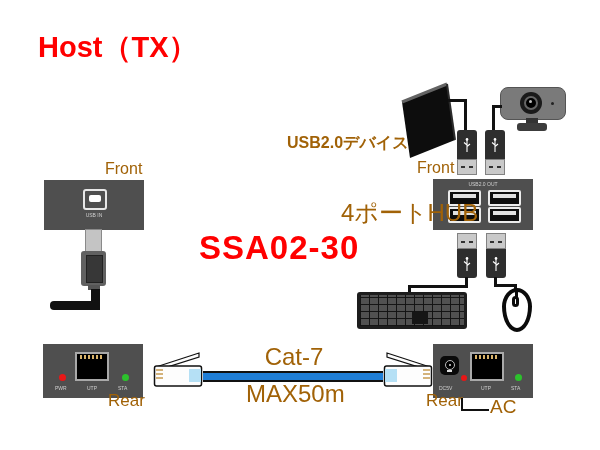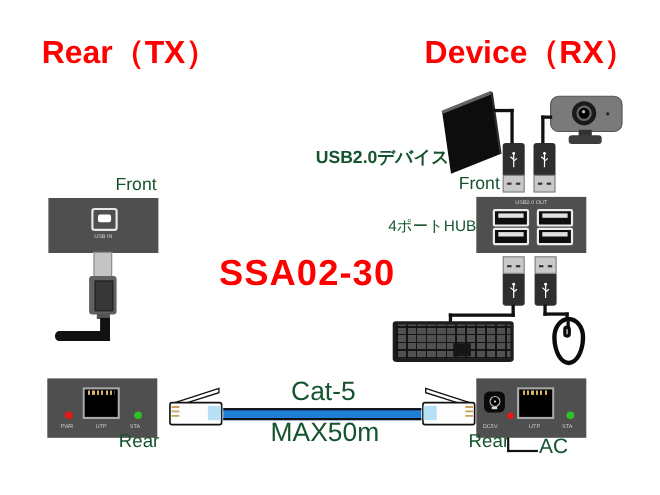--- a/index.html
+++ b/index.html
@@ -1,21 +1,21 @@
 <!DOCTYPE html>
 <html style="--accent_red: #ff0000; --panel_gray: #4f4f4f; --cable_blue: #1f7ed6; --led_red: #e81717; --led_green: #2cc22c;"><head>
 <meta charset="utf-8">
 <style>
   html,body{margin:0;padding:0;background:#fff;}
   .stage{position:relative;width:600px;height:450px;background:#fff;overflow:hidden;
          font-family:"Liberation Sans","DejaVu Sans",sans-serif;color:#1a1a1a;}
   .abs{position:absolute;}
   .title{position:absolute;font-size:29px;font-weight:bold;color:var(--accent_red);white-space:nowrap;}
   .model{position:absolute;font-size:33px;font-weight:bold;color:var(--accent_red);white-space:nowrap;letter-spacing:1px;}
-  .lbl{position:absolute;font-size:16px;color:#14532d;white-space:nowrap;}
+  .lbl{position:absolute;font-size:16px;color:#a16207;white-space:nowrap;}
   .panel{position:absolute;background:var(--panel_gray);}
   .tiny{position:absolute;font-size:5px;color:#cfcfcf;white-space:nowrap;}
   .led{position:absolute;border-radius:50%;}
   .rj45{position:absolute;background:#000;border:2px solid #a9a9a9;}
   .rj45 .pins{position:absolute;top:1px;left:3px;right:3px;height:4px;
       background:repeating-linear-gradient(90deg,#d9b36a 0 2px,transparent 2px 4px);}
   .cable{position:absolute;background:#111;}
   .usbplug{position:absolute;width:20px;}
   .usb-body{position:absolute;left:0;width:20px;height:29px;background:#2e2e2e;display:flex;align-items:center;justify-content:center;}
   .usb-shield{position:absolute;left:0;width:20px;height:16px;background:#c9c9c9;border:1px solid #828282;box-sizing:border-box;}
@@ -33,22 +33,21 @@
   .mouse .wheel{position:absolute;left:6px;top:4px;width:7px;height:11px;background:#fff;border:3px solid #0b0b0b;border-radius:5px;box-sizing:border-box;}
   .bluecable{position:absolute;background:var(--cable_blue);border-top:2px solid #111;border-bottom:2px solid #111;box-sizing:border-box;z-index:1;}
   .acline{position:absolute;border-left:2px solid #111;border-bottom:2px solid #111;}
   svg{display:block;}
 </style>
 </head>
 <body>
 
 <div class="stage">
 
-  <div class="title" style="left:38px;top:28px;">Rear（TX）</div>
-  <div class="title" style="left:386px;top:28px;">Device（RX）</div>
+  <div class="title" style="left:38px;top:28px;">Host（TX）</div>
   <div class="model" style="left:199px;top:229px;">SSA02-30</div>
 
   <div class="lbl" style="left:105px;top:160px;">Front</div>
 
   <div class="panel" style="left:44px;top:180px;width:100px;height:50px;">
     <div class="abs" style="left:39px;top:9px;width:20px;height:17px;border:2px solid #e8e8e8;border-radius:3px;">
       <div class="abs" style="left:4px;top:4px;width:12px;height:7px;background:#fff;border-radius:2px;"></div>
     </div>
     <div class="tiny" style="left:0;top:32px;width:100px;text-align:center;">USB IN</div>
   </div>
@@ -87,21 +86,21 @@
   <div class="abs" style="left:381px;top:350px;z-index:2;transform:scaleX(-1);">
     <svg width="52" height="40" viewBox="0 0 52 40">
       <polygon points="6,16 46,3 46,7 11,18" fill="#fdfdfd" stroke="#111" stroke-width="1.2"></polygon>
       <rect x="1.5" y="16" width="47" height="20" rx="2" fill="#fdfdfd" stroke="#111" stroke-width="1.5"></rect>
       <rect x="36" y="19" width="12" height="13" fill="#b5e0f5"></rect>
       <line x1="3" y1="20" x2="10" y2="20" stroke="#caa05a" stroke-width="1.6"></line>
       <line x1="3" y1="24" x2="10" y2="24" stroke="#caa05a" stroke-width="1.6"></line>
       <line x1="3" y1="28" x2="10" y2="28" stroke="#caa05a" stroke-width="1.6"></line>
     </svg>
   </div>
-  <div class="lbl" style="left:258px;top:343px;width:72px;text-align:center;font-size:24px;">Cat-5</div>
+  <div class="lbl" style="left:258px;top:343px;width:72px;text-align:center;font-size:24px;">Cat-7</div>
   <div class="lbl" style="left:246px;top:380px;width:96px;text-align:left;font-size:24px;">MAX50m</div>
 
   <div class="abs" style="left:397px;top:74px;">
     <svg width="66" height="86" viewBox="0 0 66 86">
       <polygon points="5,28 50,10 58,66 13,84" fill="#0d0d0d"></polygon>
       <line x1="5" y1="28" x2="50" y2="10" stroke="#636363" stroke-width="3"></line>
       <line x1="50" y1="10" x2="58" y2="66" stroke="#2c2c2c" stroke-width="2"></line>
     </svg>
   </div>
 
@@ -156,21 +155,21 @@
     <div class="usbport" style="left:55px;top:11px;">
         <div class="tongue"></div>
       </div>
     <div class="usbport" style="left:15px;top:28px;">
         <div class="tongue"></div>
       </div>
     <div class="usbport" style="left:55px;top:28px;">
         <div class="tongue"></div>
       </div>
   </div>
-  <div class="lbl" style="left:353px;top:197px;font-size:14px;">4ポートHUB</div>
+  <div class="lbl" style="left:341px;top:197px;font-size:24px;">4ポートHUB</div>
 
   <div class="usbplug" style="left:457px;top:233px;height:46px;">
     <div class="usb-shield" style="top:0;">
         <span class="d" style="left:3px;top:7px;"></span>
         <span class="d" style="left:11px;top:7px;"></span>
       </div>
     <div class="usb-body" style="top:16px;border-radius:0 0 3px 3px;">
       <svg width="10" height="16" viewBox="0 0 10 16">
           <path d="M5 15 V3 M5 8 L2 5.5 M5 9.5 L8 7" stroke="#fff" fill="none" stroke-width="1.1"></path>
           <circle cx="5" cy="2.4" r="1.3" fill="#fff"></circle>

